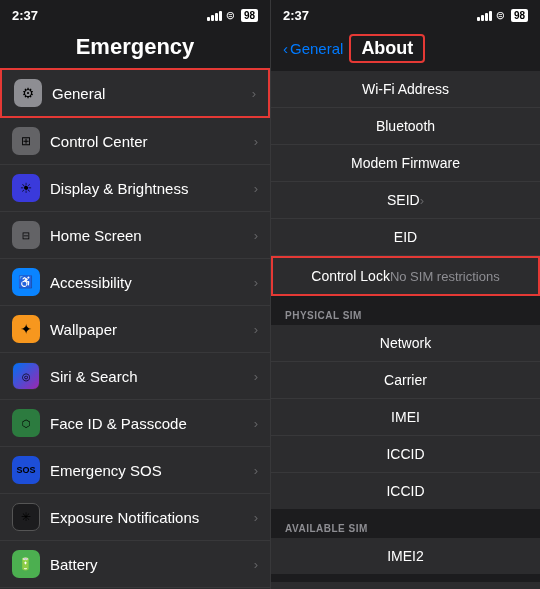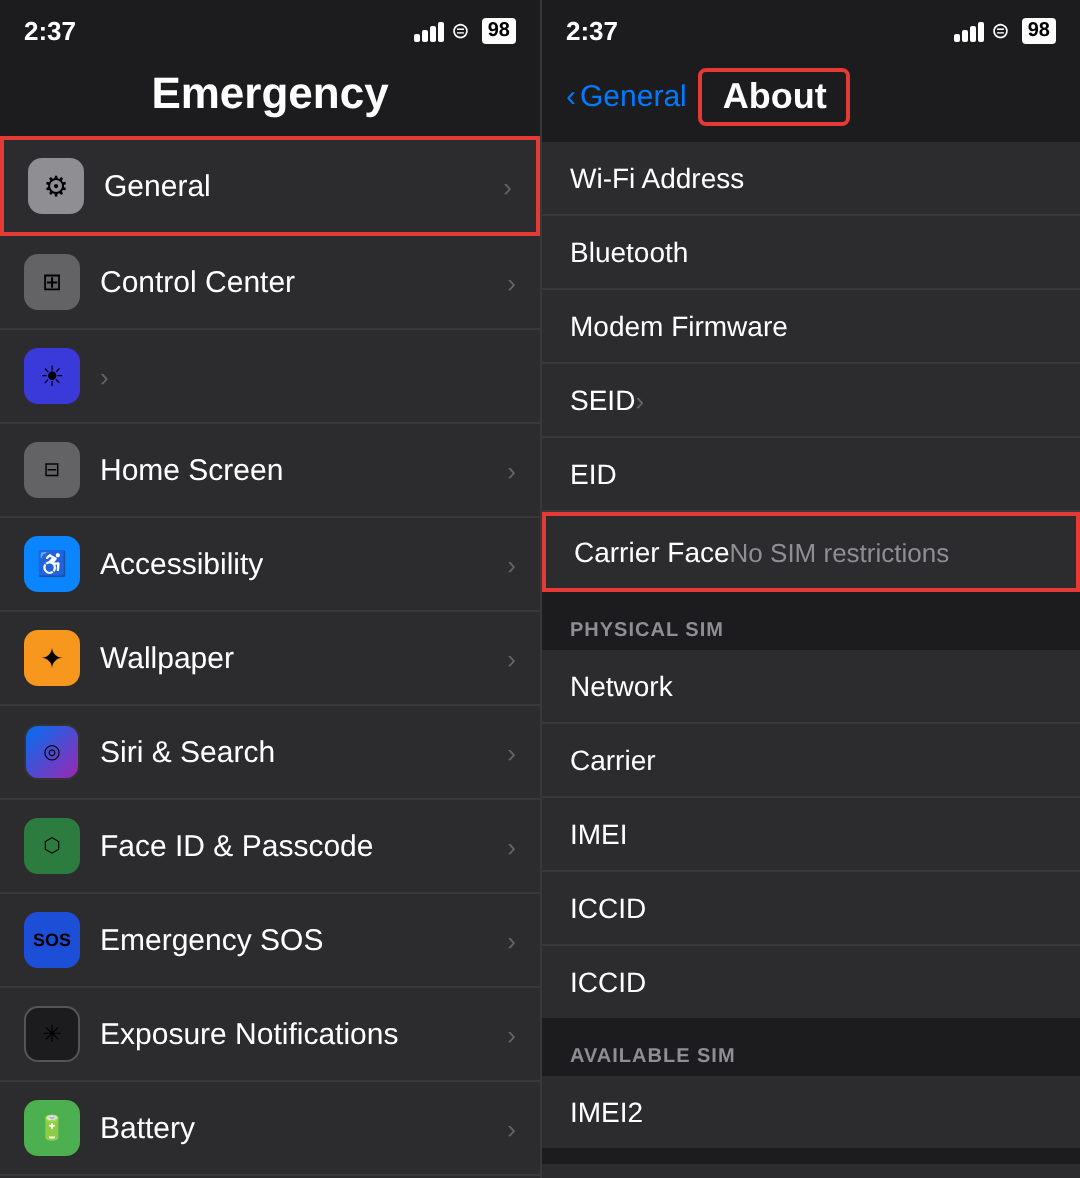--- a/index.html
+++ b/index.html
@@ -166,21 +166,21 @@
     }
 
     .about-group {
       background: #2c2c2e;
       margin-bottom: 0;
     }
 
     .about-item {
       display: flex;
       align-items: center;
-      justify-content: flex-start;
+      justify-content: center;
       padding: 10px 14px;
       border-bottom: 0.5px solid #38383a;
       background: #2c2c2e;
     }
 
     .about-item.no-border {
       border-bottom: none;
     }
 
     .about-item.highlighted {
@@ -293,20 +293,21 @@
       <span class="item-label">General</span>
       <span class="item-chevron">›</span>
     </div>
     <div class="settings-item">
       <div class="item-icon ic-control" style="font-size:12px">⊞</div>
       <span class="item-label">Control Center</span>
       <span class="item-chevron">›</span>
     </div>
     <div class="settings-item">
       <div class="item-icon ic-display">☀</div>
+      <span class="item-label">Display &amp; Brightness</span>
       <span class="item-chevron">›</span>
     </div>
     <div class="settings-item">
       <div class="item-icon ic-home" style="font-size:10px">⊟</div>
       <span class="item-label">Home Screen</span>
       <span class="item-chevron">›</span>
     </div>
     <div class="settings-item">
       <div class="item-icon ic-access" style="font-size:12px">♿</div>
       <span class="item-label">Accessibility</span>
@@ -387,21 +388,21 @@
         <span class="about-item-label">Modem Firmware</span>
       </div>
       <div class="about-item">
         <span class="about-item-label">SEID</span>
         <span class="about-item-chevron">›</span>
       </div>
       <div class="about-item">
         <span class="about-item-label">EID</span>
       </div>
       <div class="about-item highlighted">
-        <span class="about-item-label">Carrier Face</span>
+        <span class="about-item-label">Control Lock</span>
         <span class="about-item-value">No SIM restrictions</span>
       </div>
     </div>
 
     <div class="group-gap"></div>
 
     <div class="section-header">PHYSICAL SIM</div>
 
     <div class="about-group">
       <div class="about-item">

